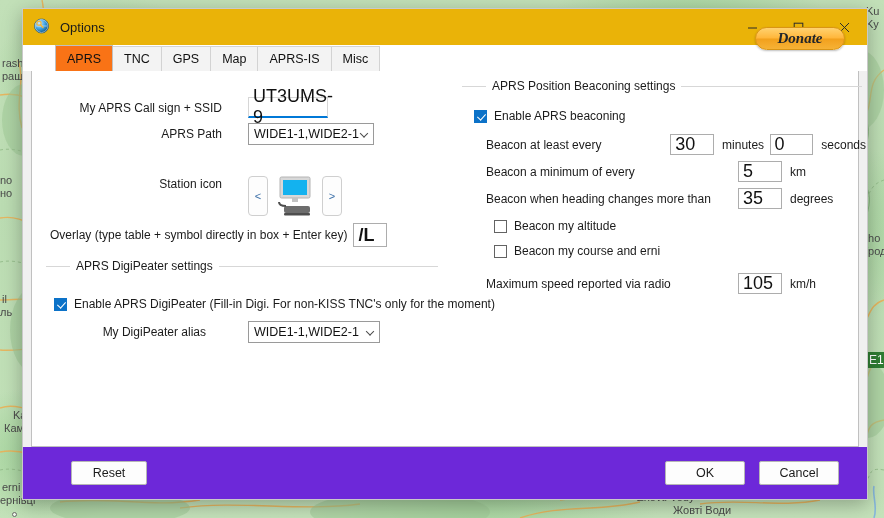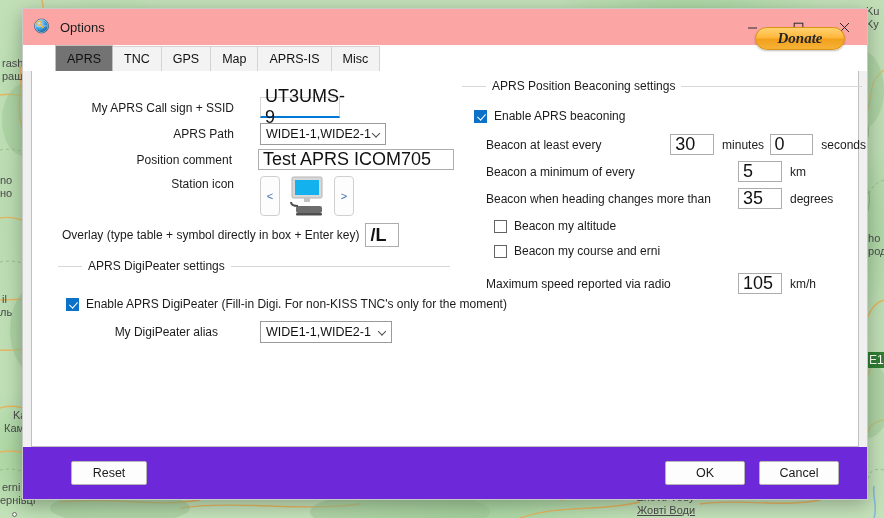--- a/index.html
+++ b/index.html
@@ -53,21 +53,21 @@
     left: 22px; top: 8px;
     width: 846px; height: 492px;
     background: #f0f0f0;
     border: 1px solid #c9c9c9;
     box-shadow: 0 5px 18px rgba(0,0,0,.28);
     display: flex; flex-direction: column;
   }
 
   
   .titlebar {
-    height: 36px; background: #fca5a5;
+    height: 36px; background: #eab308;
     display: flex; align-items: center;
     flex: 0 0 36px;
   }
   .title-icon {
     width: 18px; height: 18px; margin-left: 10px; margin-right: 9px;
     flex: 0 0 18px; position: relative;
   }
   .title-text {
     font-size: 13px; color: #1b1b1b; flex: 1;
   }
@@ -89,21 +89,21 @@
   .tab {
     height: 25px; padding: 0 11px;
     display: flex; align-items: center;
     font-size: 12.5px; color: #111;
     border: 1px solid #d3d3d3;
     border-bottom: none;
     background: #f3f3f3;
     margin-right: -1px;
   }
   .tab.active {
-    background: #737373;
+    background: #f97316;
     height: 26px;
     border-color: #c0c0c0;
     position: relative; z-index: 3;
   }
   .donate {
     position: absolute;
     right: 22px; top: -18px;
     width: 90px; height: 23px;
     border-radius: 12px;
     background: linear-gradient(180deg,#ffd270 0%, #ffb63a 48%, #f2a01c 52%, #f6b236 100%);
@@ -118,21 +118,21 @@
   
   .panel {
     flex: 1;
     margin: 0 8px 0 8px;
     background: #ffffff;
     border: 1px solid #c0c0c0;
     border-top: none;
     position: relative;
   }
 
-  .col-left  { position: absolute; left: 12px;   top: 0; width: 420px; height: 100%; padding-left: 16px; }
+  .col-left  { position: absolute; left: 0;   top: 0; width: 420px; height: 100%; padding-left: 16px; }
   .col-right { position: absolute; left: 420px; top: 0; right: 0; height: 100%; }
 
   
   .group {
     position: absolute;
     border-top: 1px solid #d7d7d7;
   }
   .group > .group-title {
     position: absolute;
     top: -8px; left: 24px;
@@ -281,21 +281,21 @@
       <div class="map-label cyr" style="left: 0px; top: 306px;">ль</div>
       <div class="map-label lat" style="left: 13px; top: 409px;">Ka</div>
       <div class="map-label cyr" style="left: 4px; top: 422px;">Кам</div>
       <div class="map-label lat" style="left: 2px; top: 481px;">erni</div>
       <div class="map-label cyr" style="left: 0px; top: 494px;">ернівці</div>
       <div class="map-label lat" style="left: 866px; top: 5px;">Ku</div>
       <div class="map-label cyr" style="left: 866px; top: 18px;">Ky</div>
       <div class="map-label lat" style="left: 862px; top: 232px;">oho</div>
       <div class="map-label cyr" style="left: 862px; top: 245px;">ород</div>
       <div class="map-label lat" style="left: 637px; top: 491px;">Zhovti Vody</div>
-      <div class="map-label cyr" style="left: 637px; top: 504px; text-decoration: underline;">Жовті Води</div>
+      <div class="map-label cyr" style="left: 673px; top: 504px;">Жовті Води</div>
     </div>
   <div class="map-dot" style="left:22px; top:92px;"></div>
   <div class="map-dot" style="left:12px; top:512px;"></div>
   <div class="map-dot" style="left:728px; top:495px;"></div>
   <div class="map-badge" style="left:866px; top:352px;">E1</div>
 </div>
 
 <div id="dialog">
 
   <div class="titlebar">
@@ -367,24 +367,20 @@
       </div>
 
       <div class="row" style="left:0; top:52px; width:400px;">
         <div class="lbl" style="width:190px; text-align:right;">APRS Path</div>
         <div class="combo" style="margin-left:26px; width:126px;">
           <span>WIDE1-1,WIDE2-1</span>
           <i class="chev"></i>
         </div>
       </div>
 
-      <div class="row" style="left:0; top:78px; width:410px;">
-        <div class="lbl" style="width:190px; text-align:right;">Position comment</div>
-        <div class="txt" style="margin-left:26px; width:198px;">Test APRS ICOM705</div>
-      </div>
 
       <div class="row" style="left:0; top:104px; width:400px; align-items:flex-start;">
         <div class="lbl" style="width:190px; text-align:right; padding-top:2px;">Station icon</div>
         <div style="margin-left:26px; display:flex; align-items:center;">
           <div class="arrow-btn">&lt;</div>
           <div class="sticon">
             <svg viewBox="0 0 44 42" width="44" height="42">
               <rect x="7" y="2" width="30" height="21" rx="1.5" fill="#d8d8d8" stroke="#b4b4b4" stroke-width="1"></rect>
               <rect x="10" y="5" width="24" height="15" fill="#13b2ef"></rect>
               <rect x="19" y="23" width="6" height="4" fill="#c3c3c3"></rect>

